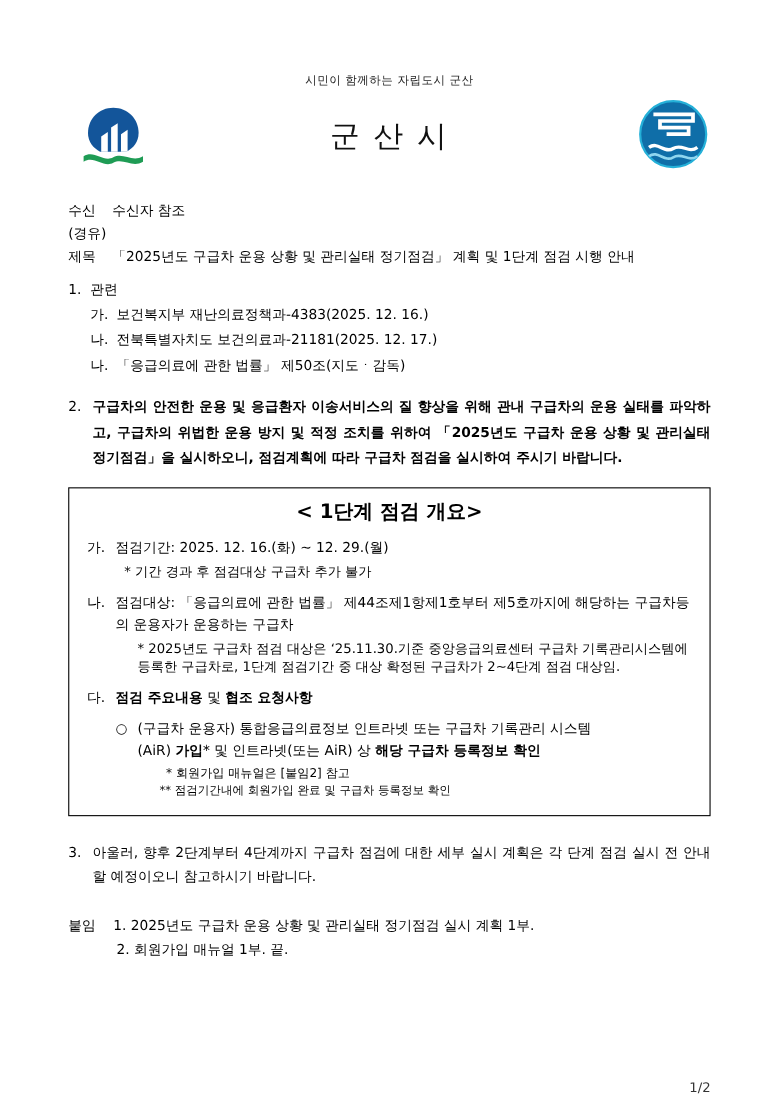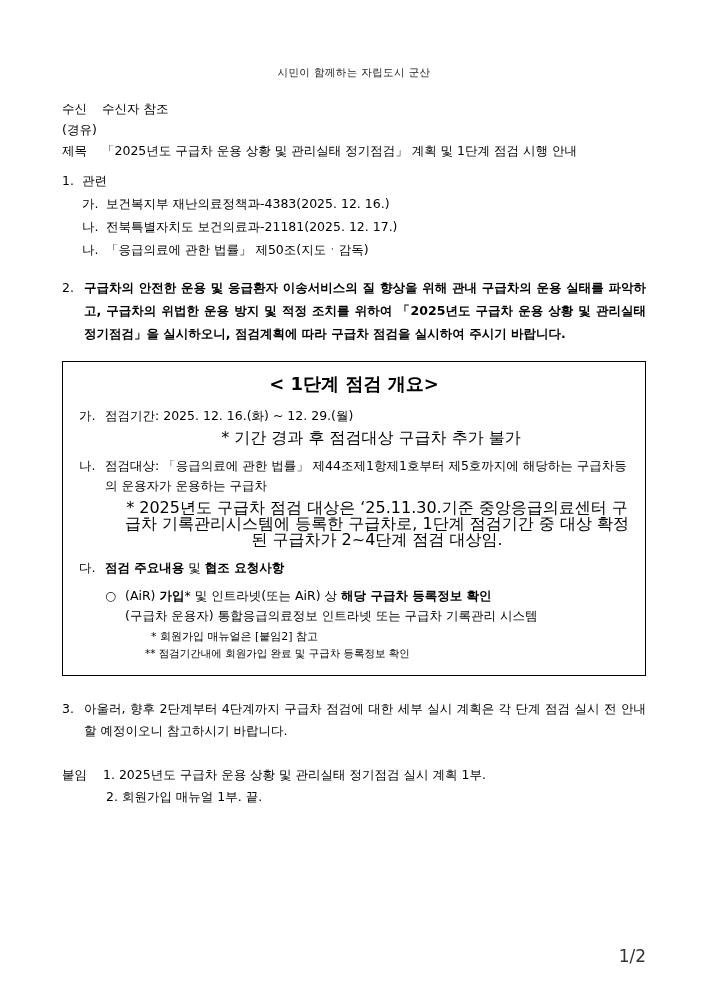--- a/index.html
+++ b/index.html
@@ -126,25 +126,24 @@
     margin-bottom: 12px;
   }
   .box-row {
     display: flex;
     margin-top: 10px;
     line-height: 20px;
   }
   .box-row .mk { flex: 0 0 26px; }
   .box-row .tx { flex: 1 1 auto; }
   .note {
-    font-size: 16px;
+    font-size: 12px;
     line-height: 16px;
     margin-top: 4px;
     margin-left: 34px;
-    text-align: center;
   }
   .note-ind {
     margin-left: 46px;
   }
   .bold { font-weight: bold; }
   .circle-row {
     display: flex;
     margin-top: 8px;
     margin-left: 26px;
     line-height: 20px;
@@ -176,32 +175,53 @@
   .attach {
     margin-top: 22px;
     font-size: 12.5px;
     line-height: 22px;
   }
   .attach .l2 { margin-left: 44px; }
 
   .pagenum {
     position: absolute;
     right: 62px;
-    bottom: 34px;
-    font-size: 17px;
+    bottom: 4px;
+    font-size: 12px;
     color: #333;
   }
 </style>
 </head>
 <body>
 
 <div class="page">
 
   <div class="slogan">시민이 함께하는 자립도시 군산</div>
 
+  <div class="title-row">
+    <div class="logo-left">
+      <svg viewBox="0 0 62 58" width="62" height="58" aria-hidden="true">
+        <path d="M31 4 C18 4 8 14 8 27 C8 35 13 41 19 44 L43 44 C49 41 54 35 54 27 C54 14 44 4 31 4 Z" fill="#13559a"></path>
+        <path d="M20 30 L20 44 L26 44 L26 26 Z" fill="#ffffff"></path>
+        <path d="M29 22 L29 44 L35 44 L35 18 Z" fill="#ffffff"></path>
+        <path d="M38 28 L38 44 L44 44 L44 24 Z" fill="#ffffff"></path>
+        <path d="M4 48 C14 42 22 54 31 49 C40 44 48 54 58 48 L58 53 C48 59 40 49 31 54 C22 59 14 47 4 53 Z" fill="#1f9c55"></path>
+      </svg>
+    </div>
+    <div class="city-title">군          산          시</div>
+    <div class="logo-right">
+      <svg viewBox="0 0 64 64" width="64" height="64" aria-hidden="true">
+        <circle cx="32" cy="32" r="30" fill="#0f6ea8"></circle>
+        <circle cx="32" cy="32" r="30" fill="none" stroke="#25b0d8" stroke-width="2"></circle>
+        <path d="M14 14 L50 14 L50 20 L20 20 L20 26 L46 26 L46 32 L26 32" fill="none" stroke="#ffffff" stroke-width="3.4"></path>
+        <path d="M10 44 C18 38 24 50 32 45 C40 40 46 50 54 44" fill="none" stroke="#ffffff" stroke-width="3"></path>
+        <path d="M10 52 C18 46 24 58 32 53 C40 48 46 58 54 52" fill="none" stroke="#8fd6ef" stroke-width="2.4"></path>
+      </svg>
+    </div>
+  </div>
 
   <div class="meta">
     <div class="row">
       <div class="label">수신</div>
       <div class="value">수신자 참조</div>
     </div>
     <div class="row">
       <div class="label">(경유)</div>
       <div class="value"></div>
     </div>
@@ -253,24 +273,24 @@
       <div class="box-row">
         <div class="mk">다.</div>
         <div class="tx">
           <span class="bold">점검 주요내용</span><span> 및 </span><span class="bold">협조 요청사항</span>
         </div>
       </div>
 
       <div class="circle-row">
         <div class="mk">○</div>
         <div class="tx">
+          <div>(구급차 운용자) 통합응급의료정보 인트라넷 또는 구급차 기록관리 시스템</div>
           <div>
             <span>(AiR) </span><span class="bold">가입</span><span>* 및 인트라넷(또는 AiR) 상 </span><span class="bold">해당 구급차 등록정보 확인</span>
           </div>
-          <div>(구급차 운용자) 통합응급의료정보 인트라넷 또는 구급차 기록관리 시스템</div>
         </div>
       </div>
       <div class="note2">* 회원가입 매뉴얼은 [붙임2] 참고</div>
       <div class="note3">** 점검기간내에 회원가입 완료 및 구급차 등록정보 확인</div>
     </div>
 
     <div class="tail">
       <div class="num">3.</div>
       <div class="txt">아울러, 향후 2단계부터 4단계까지 구급차 점검에 대한 세부 실시 계획은 각 단계 점검 실시 전 안내할 예정이오니 참고하시기 바랍니다.</div>
     </div>

